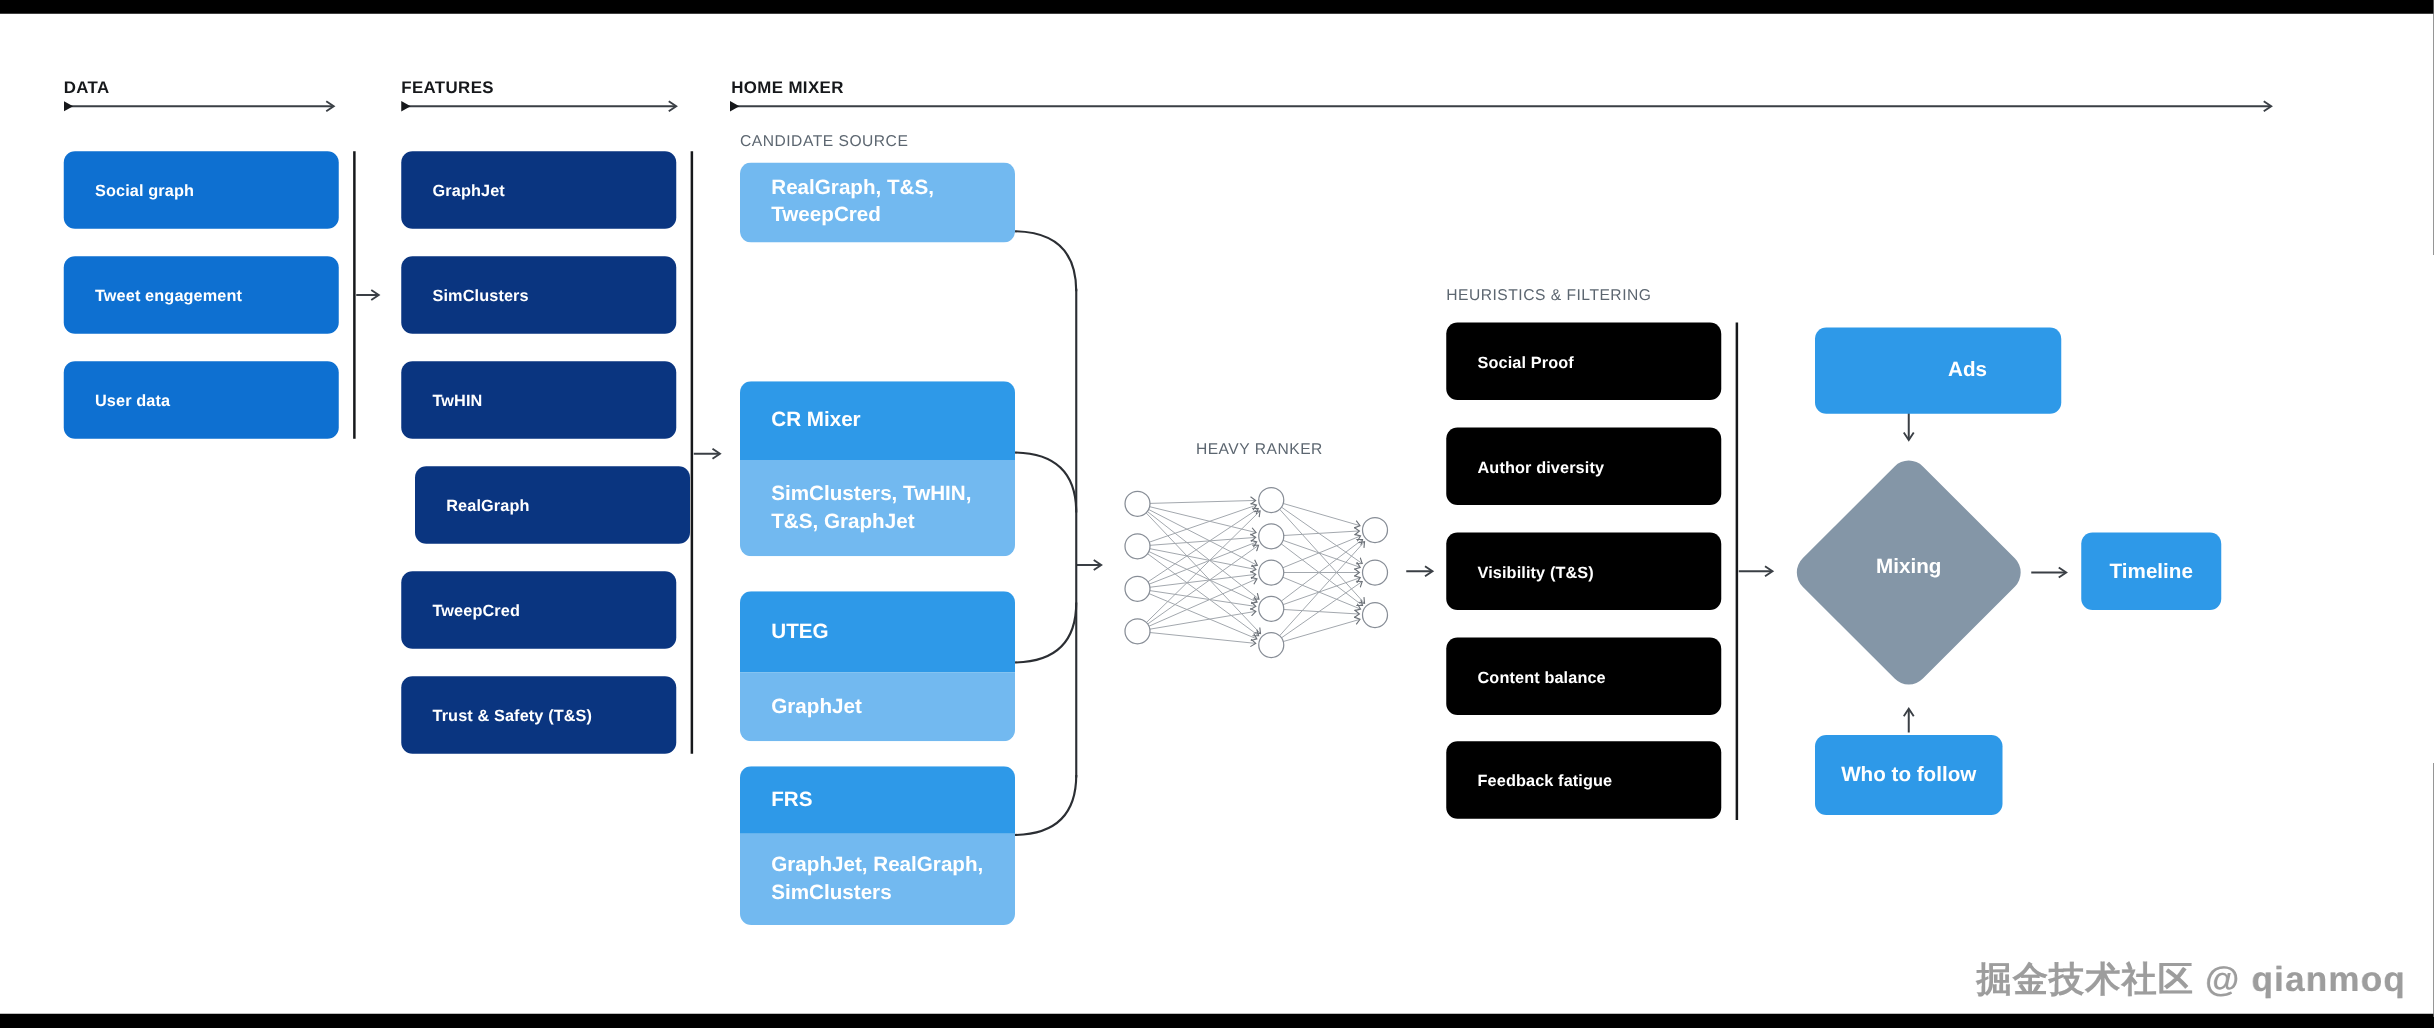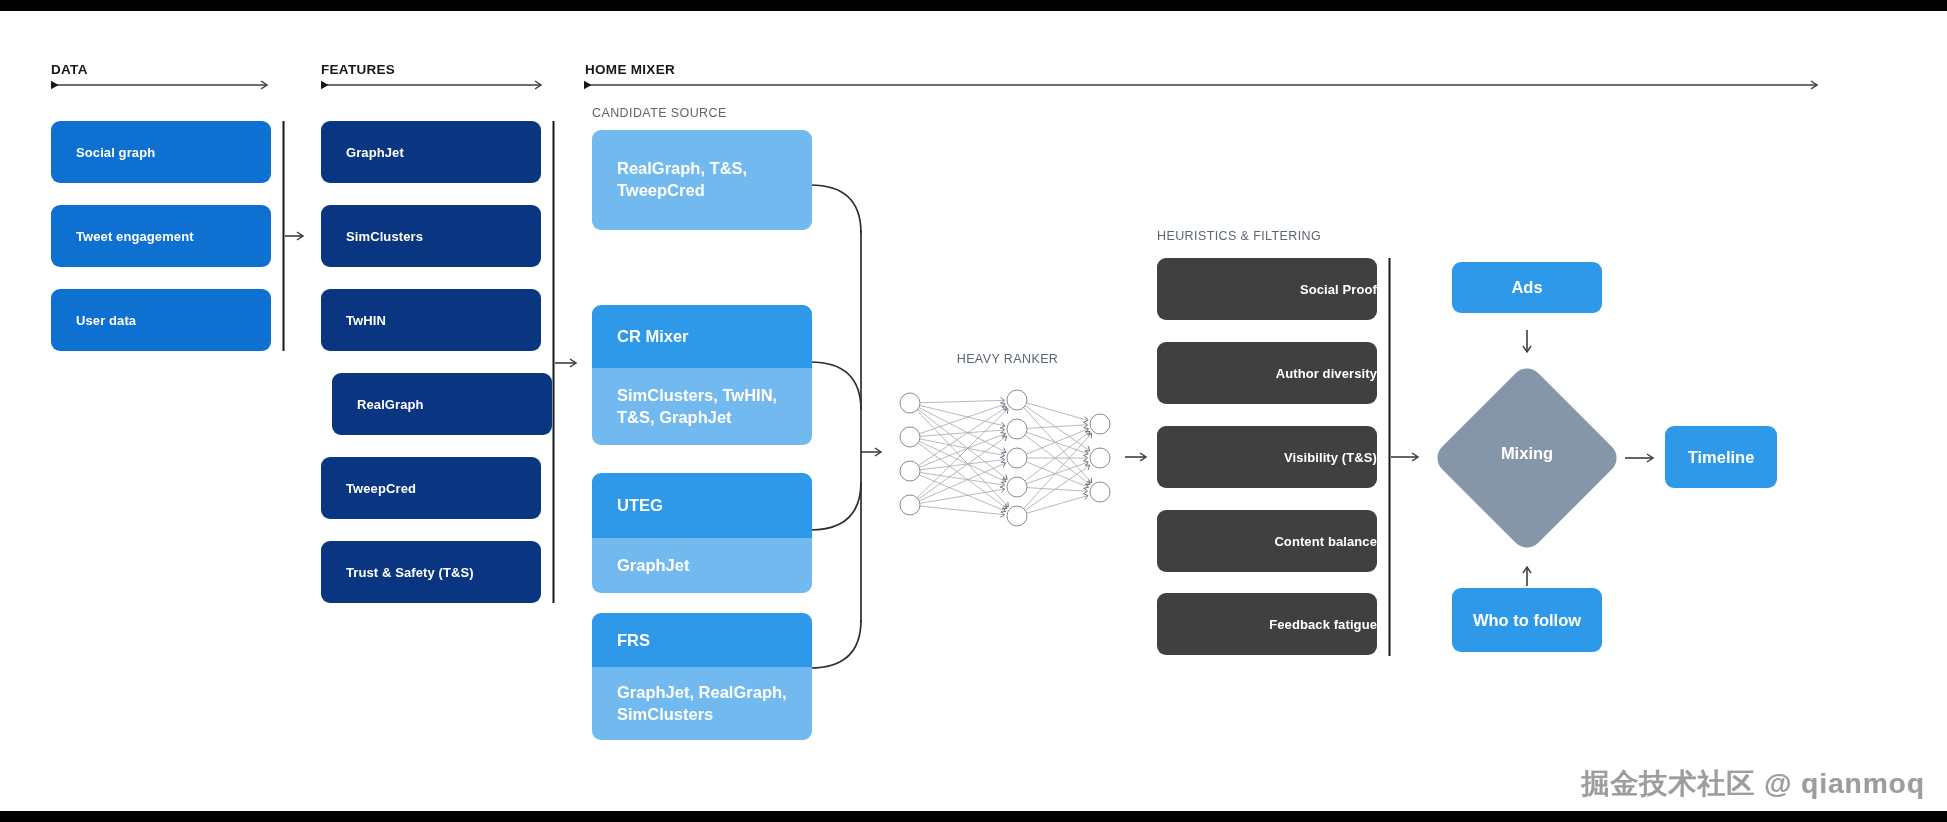--- a/index.html
+++ b/index.html
@@ -19,21 +19,21 @@
     position:absolute;font-size:12.5px;font-weight:normal;color:#5c6670;
     letter-spacing:.4px;
   }
   .node-box{
     position:absolute;width:220px;height:62px;border-radius:9px;
     display:flex;align-items:center;padding:0 0 0 25px;box-sizing:border-box;
     color:#fff;font-size:13px;font-weight:600;letter-spacing:.1px;
   }
   .blue{background:#0e70d1;}
   .navy{background:#0a3580;}
-  .sky{background:#404040;justify-content:flex-end;}
+  .sky{background:#000000;}
   .cand-group{position:absolute;width:220px;border-radius:9px;overflow:hidden;}
   .cand-head{
     background:#2e99e8;display:flex;align-items:center;padding:0 0 0 25px;
     box-sizing:border-box;color:#fff;font-size:16.5px;font-weight:600;
   }
   .cand-sub{
     background:#72b9f0;display:flex;align-items:center;padding:4px 24px 4px 25px;
     box-sizing:border-box;color:#fff;font-size:16.5px;font-weight:600;line-height:1.32;
   }
   .center-box{
@@ -189,21 +189,21 @@
       <span>RealGraph</span>
     </div>
   <div class="node-box navy" style="left:321px;top:457px;">
       <span>TweepCred</span>
     </div>
   <div class="node-box navy" style="left:321px;top:541px;">
       <span>Trust &amp; Safety (T&amp;S)</span>
     </div>
 
   <div class="cand-group" style="left:592px;top:130px;">
-    <div class="cand-sub" style="height:100px;">
+    <div class="cand-sub" style="height:64px;">
         <span>RealGraph, T&amp;S, TweepCred</span>
       </div>
   </div>
   <div class="cand-group" style="left:592px;top:305px;">
     <div class="cand-head" style="height:63px;">
         <span>CR Mixer</span>
       </div>
     <div class="cand-sub" style="height:77px;">
         <span>SimClusters, TwHIN, T&amp;S, GraphJet</span>
       </div>
@@ -234,21 +234,21 @@
   <div class="node-box sky" style="left:1157px;top:426px;">
       <span>Visibility (T&amp;S)</span>
     </div>
   <div class="node-box sky" style="left:1157px;top:510px;">
       <span>Content balance</span>
     </div>
   <div class="node-box sky" style="left:1157px;top:593px;">
       <span>Feedback fatigue</span>
     </div>
 
-  <div class="center-box" style="left:1452px;top:262px;width:150px;height:51px;">
+  <div class="center-box" style="left:1452px;top:262px;width:150px;height:69px;padding-left:47px;">
       <span>Ads</span>
     </div>
   <div id="mix-diamond"></div>
   <div id="mix-label">Mixing</div>
   <div class="center-box" style="left:1452px;top:588px;width:150px;height:64px;">
       <span>Who to follow</span>
     </div>
   <div class="center-box" style="left:1665px;top:426px;width:112px;height:62px;">
       <span>Timeline</span>
     </div>

